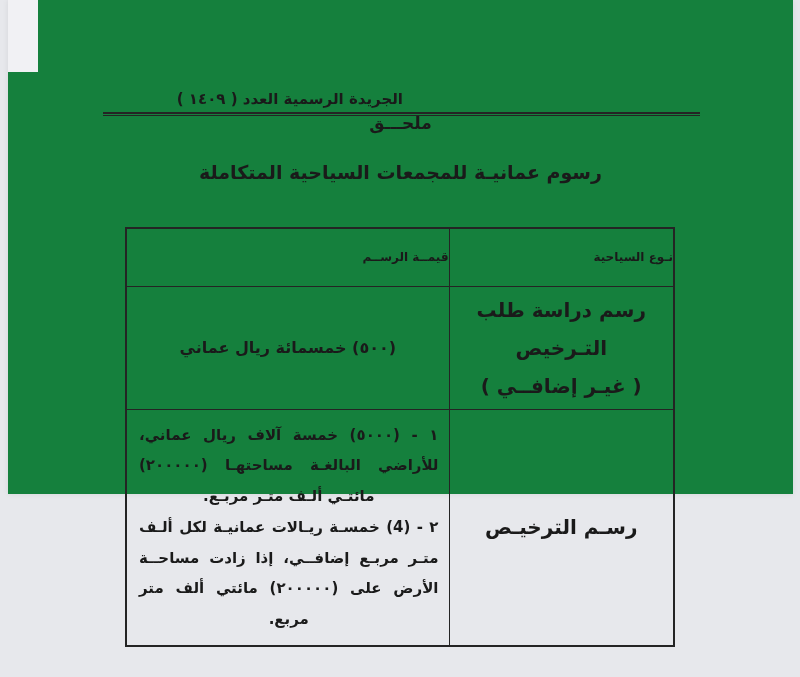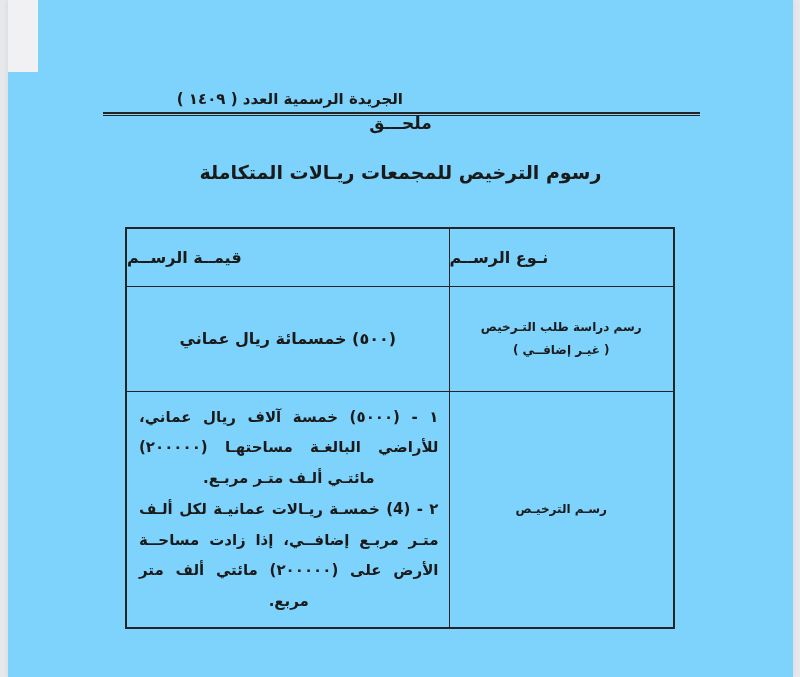--- a/index.html
+++ b/index.html
@@ -9,22 +9,22 @@
     font-family: "DejaVu Sans", sans-serif;
     background: #e7e8ec;
   }
   .photo-bg {
     position: relative;
     width: 800px; height: 677px;
     background: #e7e8ec;
   }
   .paper {
     position: absolute;
-    left: 8px; top: 0; width: 785px; height: 677px;
-    background: #7dd3fc;
+    left: 8px; top: 0; width: 785px; height: 494px;
+    background: #15803d;
     box-shadow: 0 0 6px rgba(0,0,0,0.08);
     color: #1a1a1a;
   }
   .corner-shade {
     position: absolute;
     left: 0; top: 0; width: 30px; height: 72px;
     background: #f1f1f4;
   }
   .page-header {
     position: absolute;
@@ -73,28 +73,28 @@
     vertical-align: middle;
     font-weight: bold;
     color: #1a1a1a;
   }
   col.type-col  { width: 225px; }
   col.value-col { width: 323px; }
   tr.header-row { height: 58px; }
   tr.row-1      { height: 105px; }
   tr.row-2      { height: 190px; }
   table.fees th {
-    font-size: 16px;
-    text-align: left;
+    font-size: 12px;
+    text-align: right;
   }
   .type-cell {
     text-align: center;
-    font-size: 12px;
+    font-size: 20px;
     line-height: 1.9;
-    padding: 20px 6px;
+    padding: 4px 6px;
   }
   .value-cell-center {
     text-align: center;
     font-size: 16px;
     padding: 4px 16px;
   }
   .value-cell-list {
     padding: 10px 10px 10px 12px;
     font-size: 15px;
   }
@@ -111,30 +111,30 @@
 <div class="photo-bg">
   <div class="paper">
     <div class="corner-shade"></div>
 
     <div class="page-header">الجريدة الرسمية العدد ( ١٤٠٩ )</div>
 
     <div class="double-rule"></div>
 
     <div class="appendix-title">ملحـــق</div>
 
-    <div class="doc-subtitle">رسوم الترخيص للمجمعات ريـالات المتكاملة</div>
+    <div class="doc-subtitle">رسوم عمانيـة للمجمعات السياحية المتكاملة</div>
 
     <table class="fees">
       <colgroup>
         <col class="type-col">
         <col class="value-col">
       </colgroup>
       <thead>
         <tr class="header-row">
-          <th>نـوع الرســم</th>
+          <th>نـوع السياحية</th>
           <th>قيمــة الرســم</th>
         </tr>
       </thead>
       <tbody>
         <tr class="row-1">
           <td class="type-cell">
             <div>رسم دراسة طلب التـرخيص</div>
             <div>( غيـر إضافــي )</div>
           </td>
           <td class="value-cell-center">(٥٠٠) خمسمائة ريال عماني</td>

